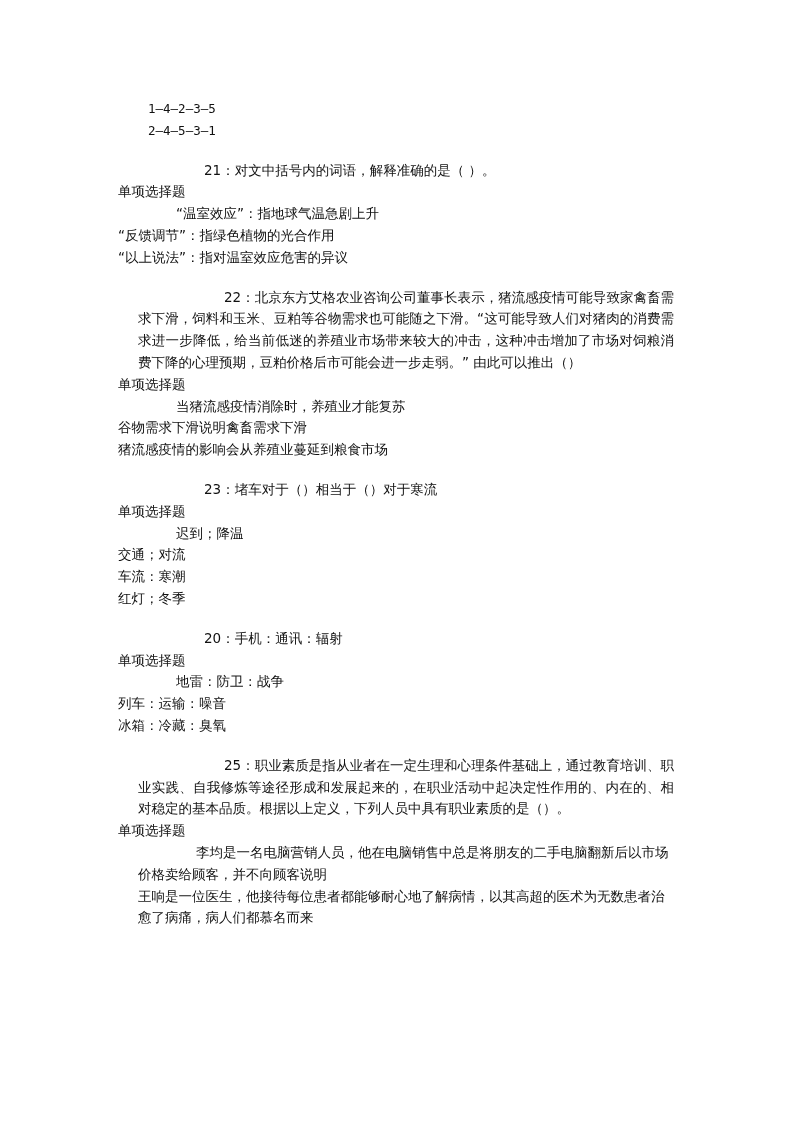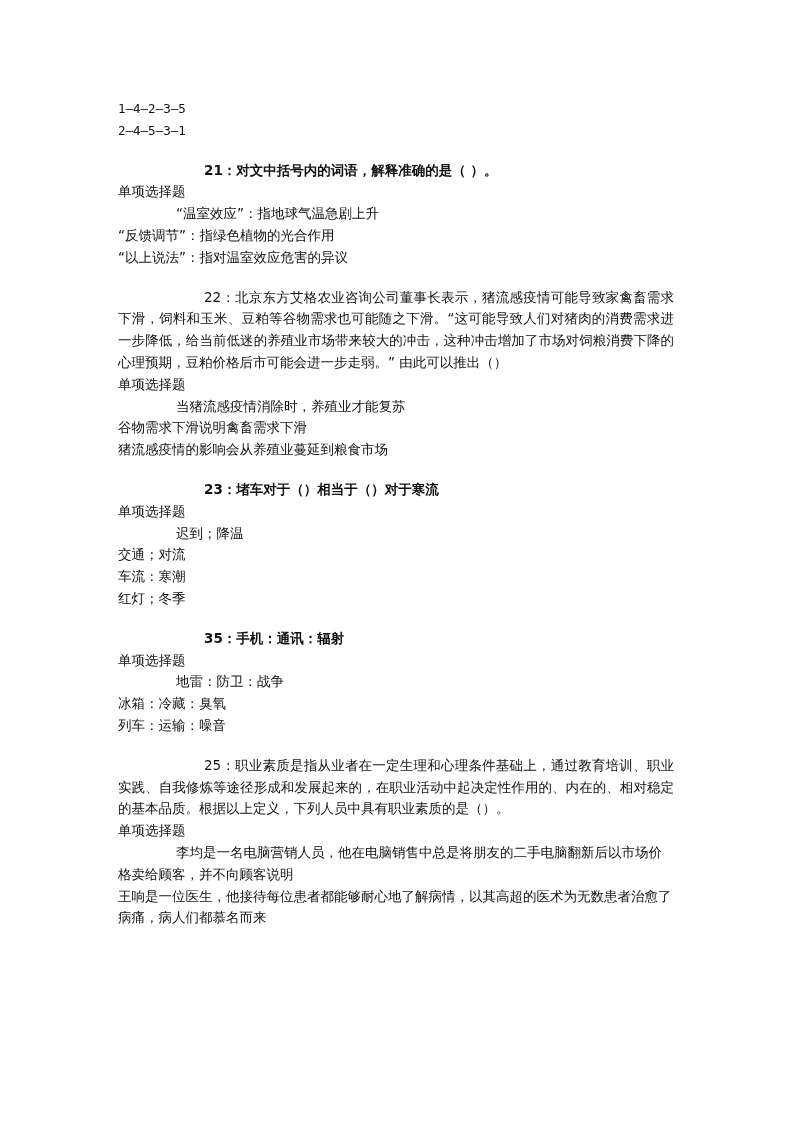--- a/index.html
+++ b/index.html
@@ -1,24 +1,24 @@
 <!DOCTYPE html>
 <html><head>
 <meta charset="utf-8">
 <style>
   html, body { margin: 0; padding: 0; background: #ffffff; }
   body { width: 794px; height: 1123px; position: relative; overflow: hidden;
          font-family: "DejaVu Sans", "Liberation Sans", sans-serif; color: #111; }
   .page { position: absolute; left: 118px; top: 98px; width: 556px; font-size: 13.5px; line-height: 21.8px; }
   .line { white-space: nowrap; }
-  .wrap { white-space: normal; }
-  .indent { padding-left: 86px; font-weight: bold; }
+  .wrap { white-space: normal; margin-left: 20px; }
+  .indent { padding-left: 86px; }
   .opt-first { padding-left: 58px; }
   .gap { height: 18px; }
-  .mono { font-family: "DejaVu Sans Mono", "Liberation Mono", monospace; font-size: 12.5px; }
+  .mono { font-family: "DejaVu Sans Mono", "Liberation Mono", monospace; font-size: 12.5px; margin-left: 30px; }
   .para { text-indent: 86px; text-align: justify; }
   .optpara { text-indent: 58px; }
 </style>
 </head>
 <body>
 
 <div class="page">
   <div class="line mono">1—4—2—3—5</div>
   <div class="line mono">2—4—5—3—1</div>
 
@@ -42,25 +42,25 @@
 
   <div class="line indent">23：堵车对于（）相当于（）对于寒流</div>
   <div class="line">单项选择题</div>
   <div class="line opt-first">迟到；降温</div>
   <div class="line">交通；对流</div>
   <div class="line">车流：寒潮</div>
   <div class="line">红灯；冬季</div>
 
   <div class="gap"></div>
 
-  <div class="line indent">35：手机：通讯：辐射</div>
+  <div class="line indent">20：手机：通讯：辐射</div>
   <div class="line">单项选择题</div>
   <div class="line opt-first">地雷：防卫：战争</div>
+  <div class="line">列车：运输：噪音</div>
   <div class="line">冰箱：冷藏：臭氧</div>
-  <div class="line">列车：运输：噪音</div>
 
   <div class="gap"></div>
 
   <div class="wrap para">25：职业素质是指从业者在一定生理和心理条件基础上，通过教育培训、职业实践、自我修炼等途径形成和发展起来的，在职业活动中起决定性作用的、内在的、相对稳定的基本品质。根据以上定义，下列人员中具有职业素质的是（）。</div>
   <div class="line">单项选择题</div>
   <div class="wrap optpara">李均是一名电脑营销人员，他在电脑销售中总是将朋友的二手电脑翻新后以市场价格卖给顾客，并不向顾客说明</div>
   <div class="wrap">王响是一位医生，他接待每位患者都能够耐心地了解病情，以其高超的医术为无数患者治愈了病痛，病人们都慕名而来</div>
 </div>
 
 </body></html>

